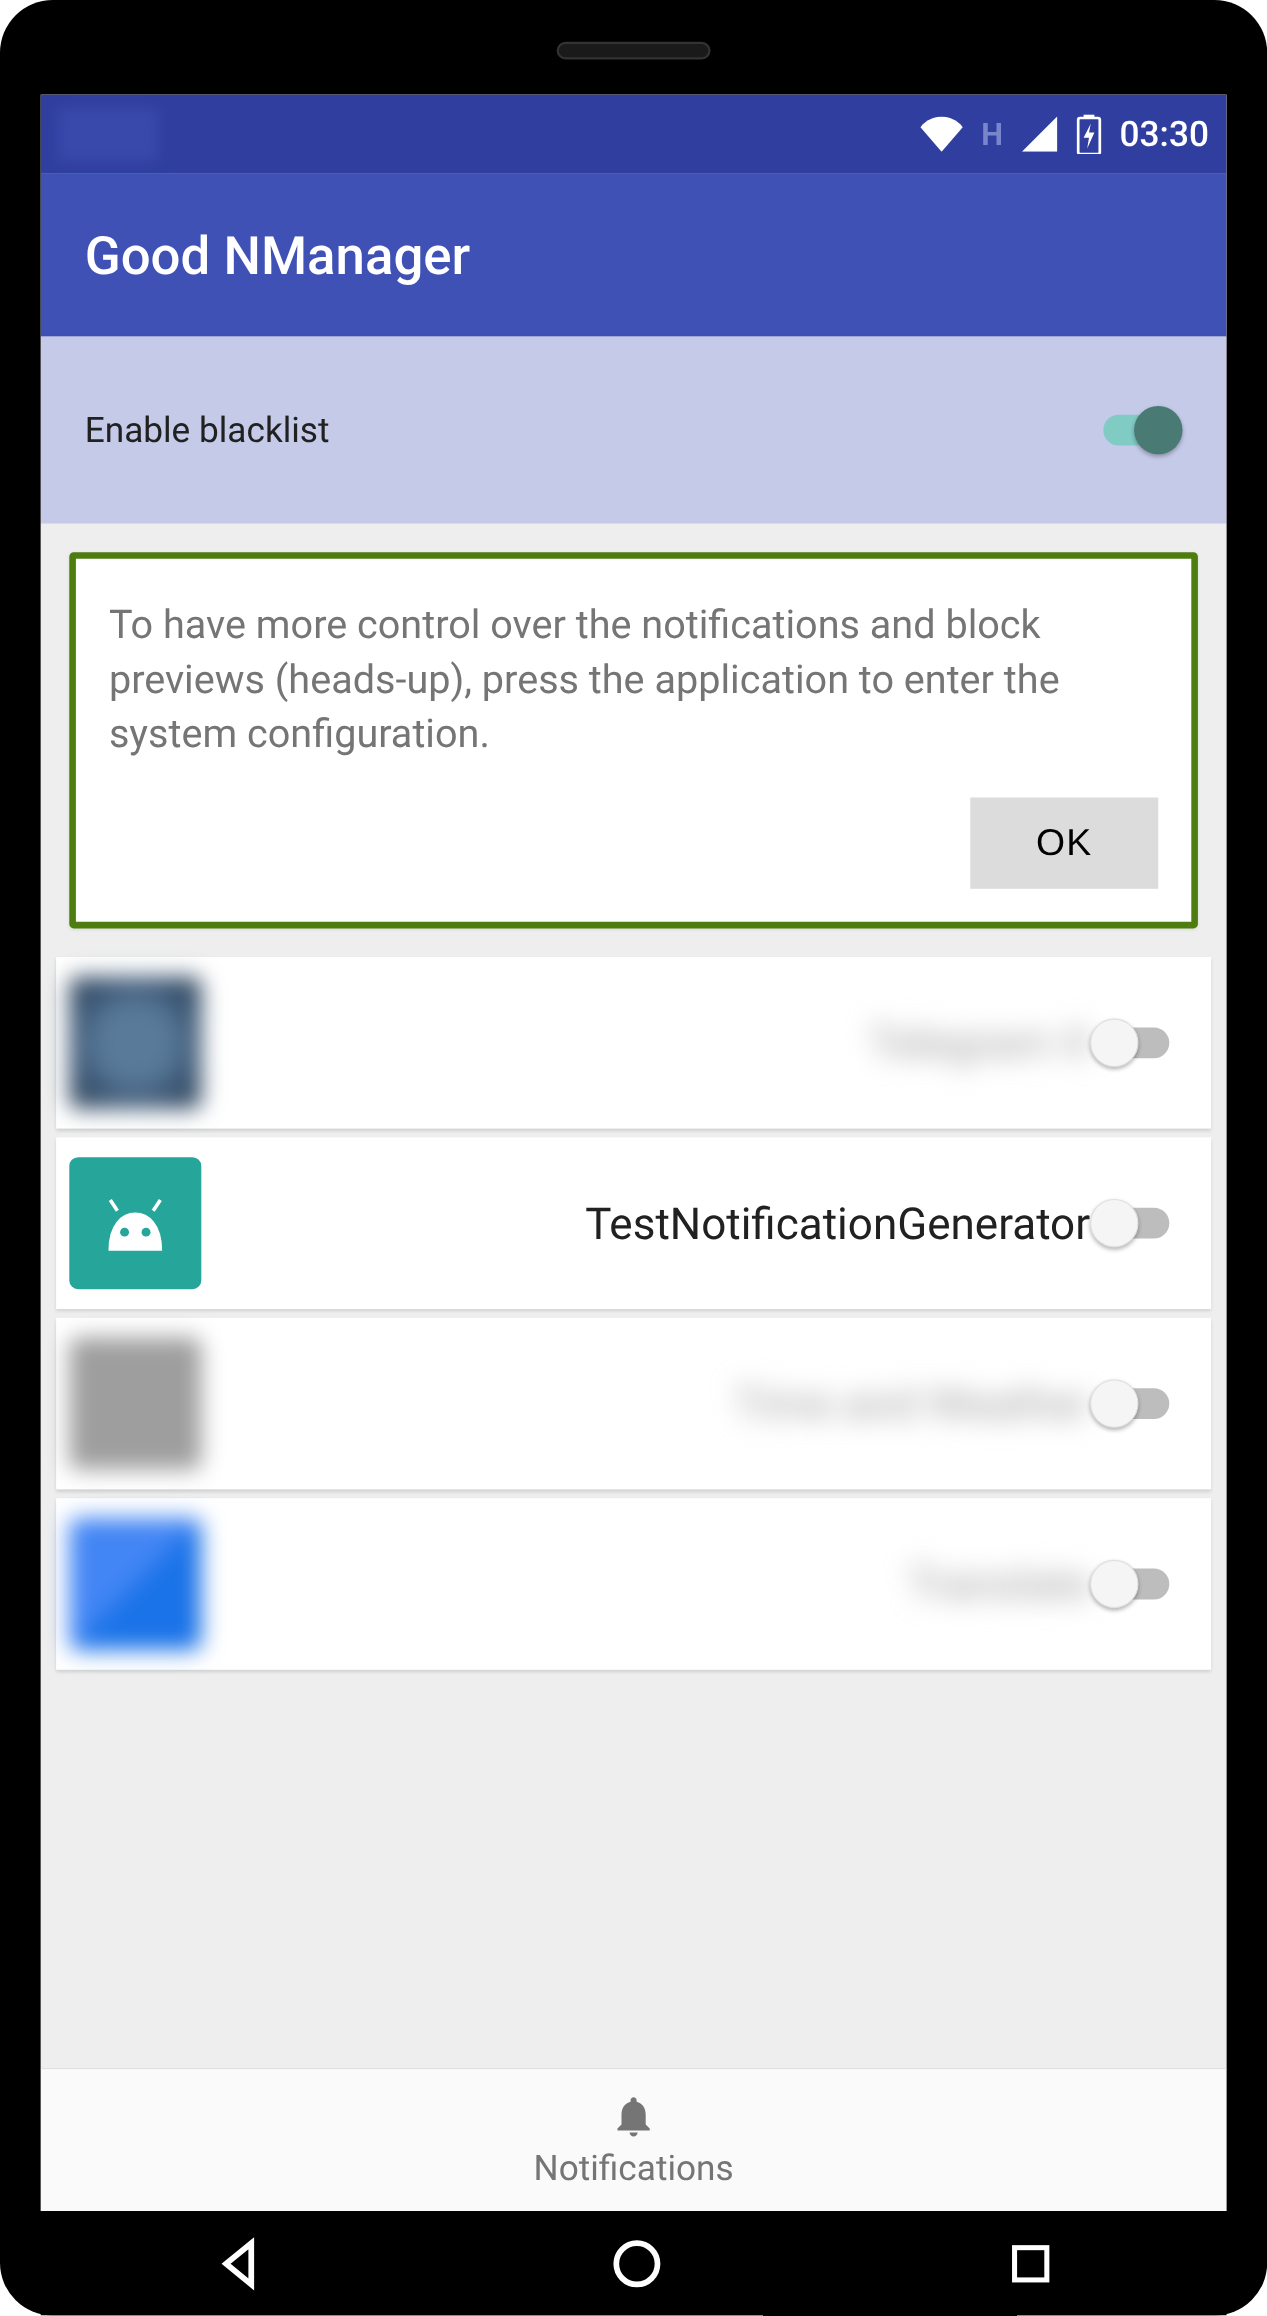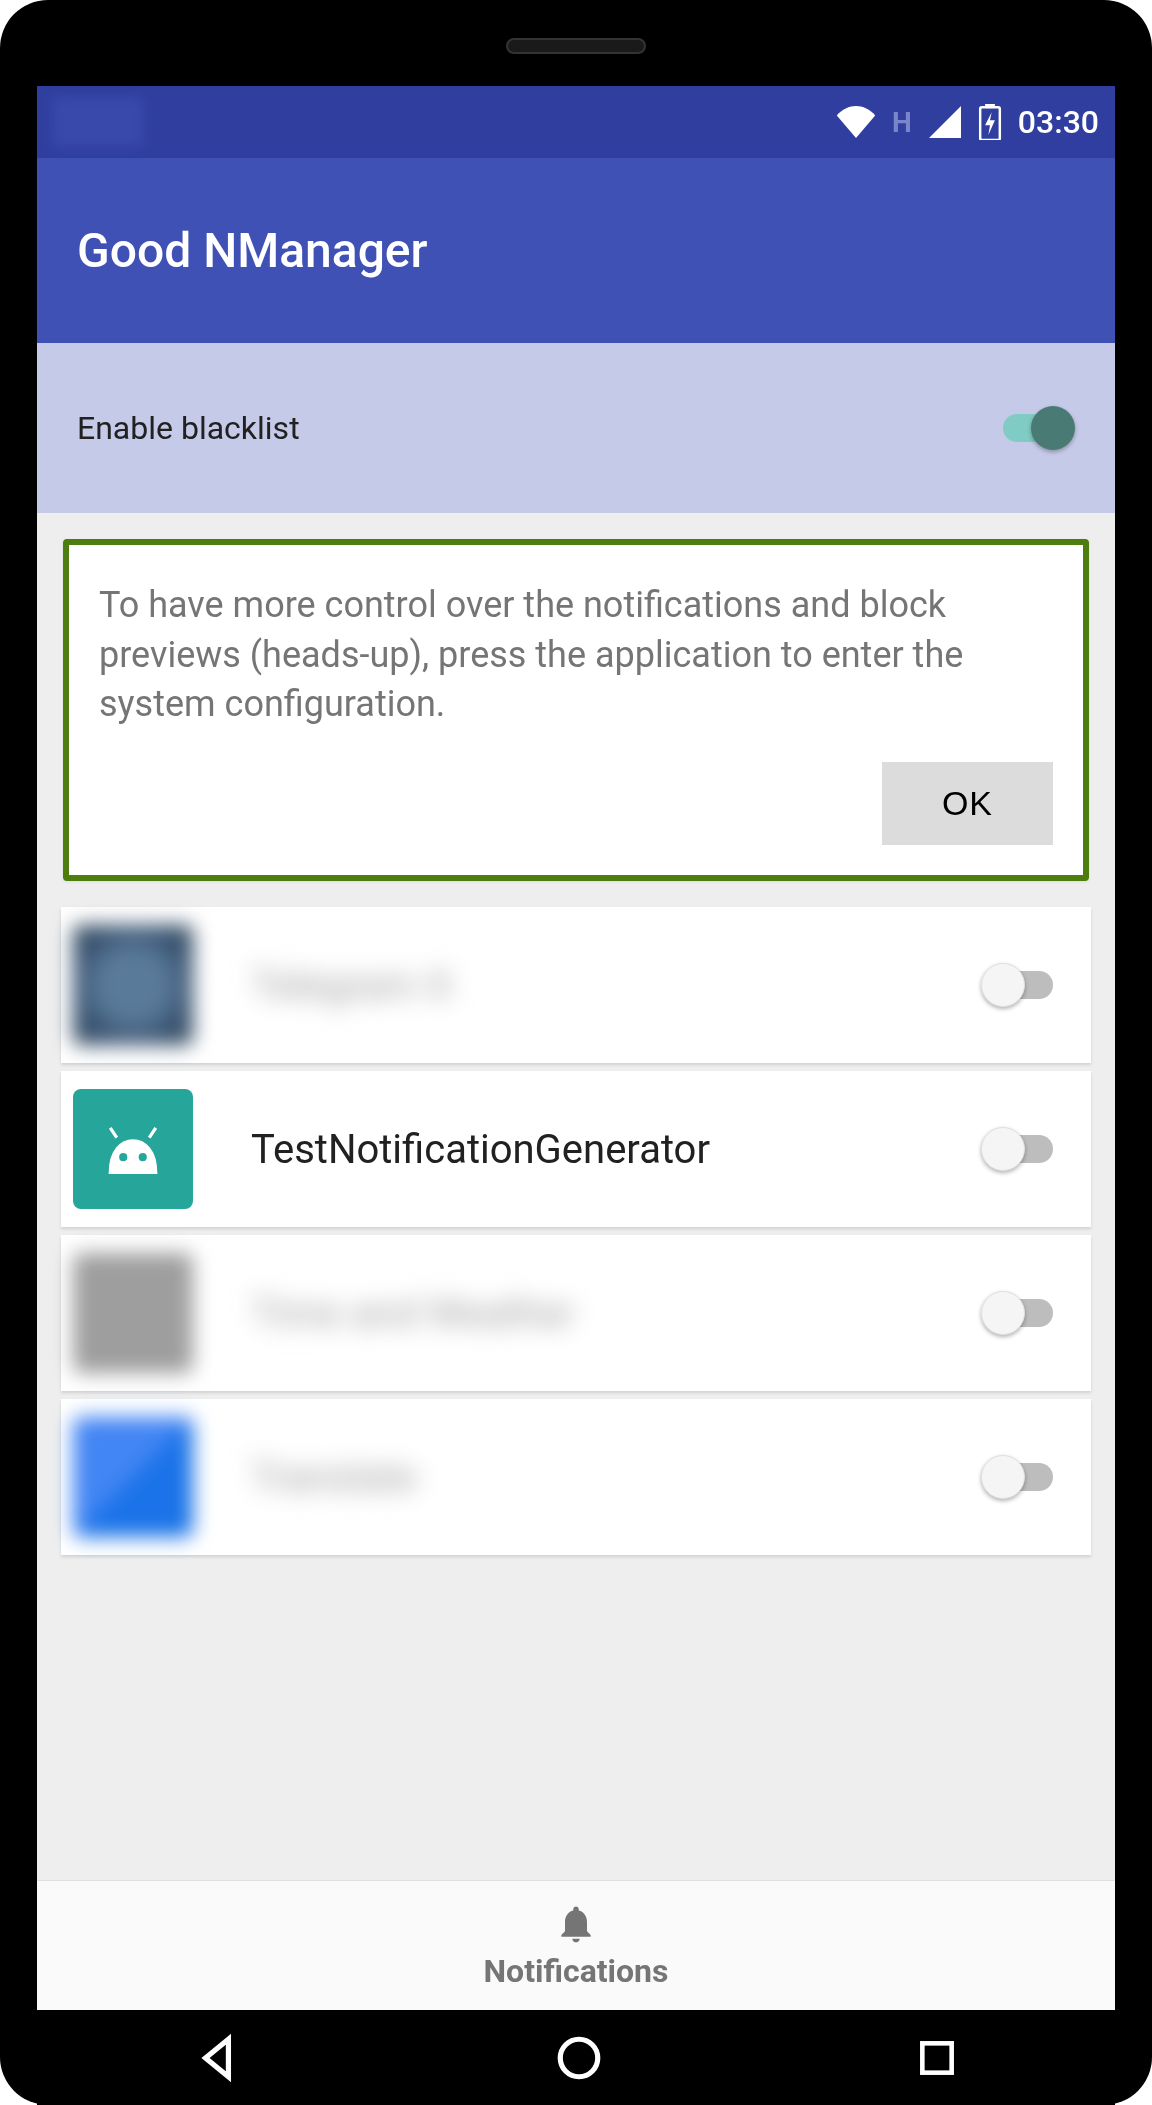--- a/index.html
+++ b/index.html
@@ -23,21 +23,21 @@
   .status-bar {
     height: 72px; background: #303f9f; display: flex; align-items: center;
     justify-content: space-between; padding: 0 16px; color: #fff;
   }
   .status-left { width: 90px; height: 48px; background: #3949ab; filter: blur(6px); }
   .status-right { display: flex; align-items: center; gap: 16px; font-size: 32px; font-weight: 500; }
   .status-right .h-indicator { color: #7986cb; font-weight: 700; font-size: 28px; }
   .status-right svg { display: block; }
   
   .app-bar {
-    height: 185px; background: #3f51b5; color: #fff; display: flex; align-items: center;
+    height: 148px; background: #3f51b5; color: #fff; display: flex; align-items: center;
     padding: 0 40px; font-size: 48px; font-weight: 500;
   }
   
   .enable-row {
     height: 170px; background: #c5cae9; display: flex; align-items: center;
     justify-content: space-between; padding: 0 40px;
     box-shadow: 0 3px 6px rgba(0,0,0,0.15);
   }
   .enable-row .label { font-size: 32px; color: #212121; }
   
@@ -57,36 +57,37 @@
   }
   .info-card .msg { color: #757575; font-size: 36px; line-height: 1.38; }
   .info-card .btn-row { display: flex; justify-content: flex-end; margin-top: 32px; }
   .info-card button {
     background: #dcdcdc; border: none; padding: 22px 60px; font-size: 34px;
     font-weight: 500; letter-spacing: 1px; cursor: pointer; color: #000000;
   }
   
   .app-list { padding: 0 10px; }
   .app-row {
-    background: #fff; margin: 8px 14px; display: flex; align-items: center;
-    padding: 18px 30px 18px 12px; gap: 58px; box-shadow: 0 2px 3px rgba(0,0,0,0.12);
+    background: #fff; margin: 8px 4px; display: flex; align-items: center;
+    padding: 18px 30px 18px 12px; box-shadow: 0 2px 3px rgba(0,0,0,0.12);
     height: 156px;
+    text-align: right;
   }
   .app-row .app-icon { width: 120px; height: 120px; border-radius: 8px; flex-shrink: 0; }
   .app-row .app-name { flex: 1; font-size: 40px; color: #212121; }
   .app-row.blurred .app-icon { filter: blur(10px); }
   .app-row.blurred .app-name { filter: blur(12px); color: #9e9e9e; }
   
   .icon-circle { background: radial-gradient(circle at center, #5a7a9a 40%, #3e5a78 60%, #2b3f55 100%); border-radius: 50%; }
   .icon-android { background: #26a69a; display:flex; align-items:center; justify-content:center; border-radius: 6px; }
   .icon-grey { background: #9e9e9e; border-radius: 50%; }
   .icon-blue { background: linear-gradient(135deg, #4285f4 50%, #1a73e8 50%); border-radius: 10px; }
   
   .bottom-nav {
-    height: 130px; background: #fafafa; display: flex; border-top: 1px solid #e0e0e0; font-weight: bold;
+    height: 130px; background: #fafafa; display: flex; border-top: 1px solid #e0e0e0;
   }
   .nav-item { flex: 1; display: flex; flex-direction: column; align-items: center; justify-content: center; gap: 6px; cursor: pointer; }
   .nav-item .nav-label { font-size: 32px; }
   .nav-item.inactive { color: #757575; }
   .nav-item.inactive svg { fill: #757575; }
   .nav-item.active { color: #3f51b5; }
   .nav-item.active svg { fill: #3f51b5; }
   
   .sys-nav {
     position: absolute; bottom: 0; left: 37px; right: 37px; height: 95px;

